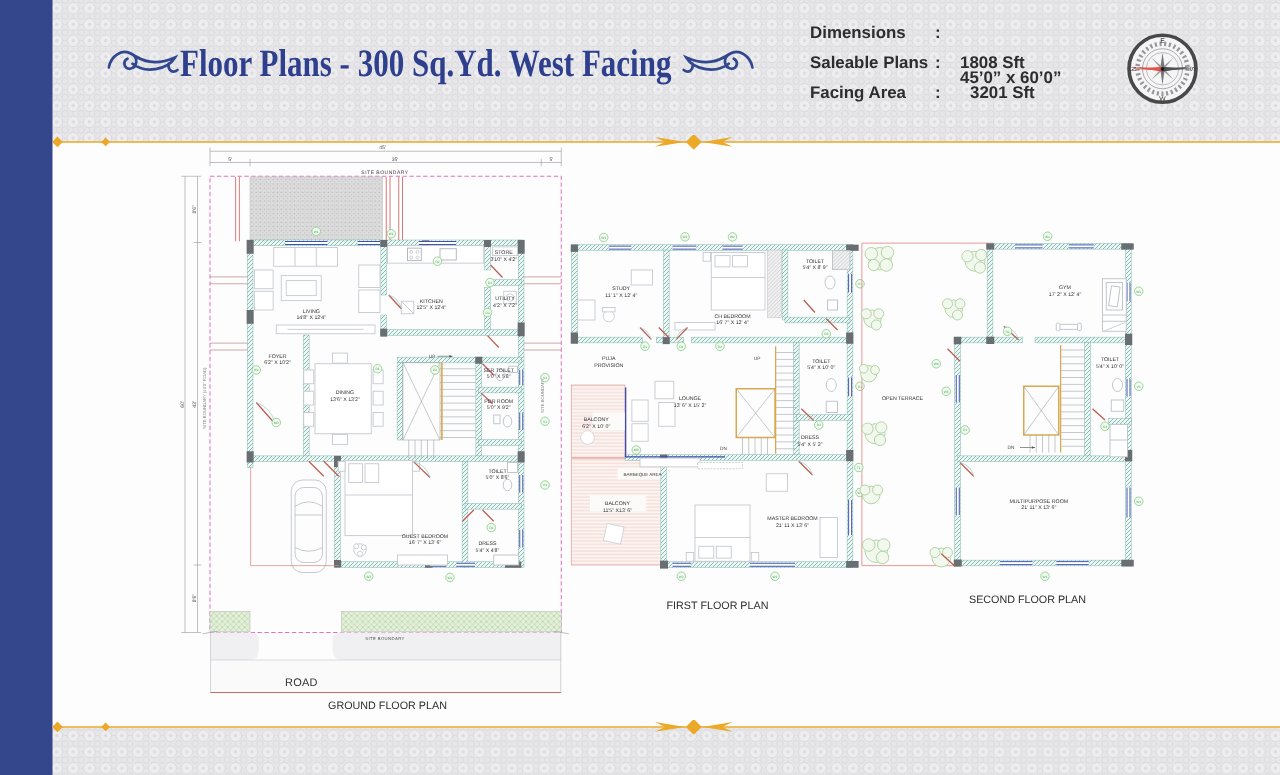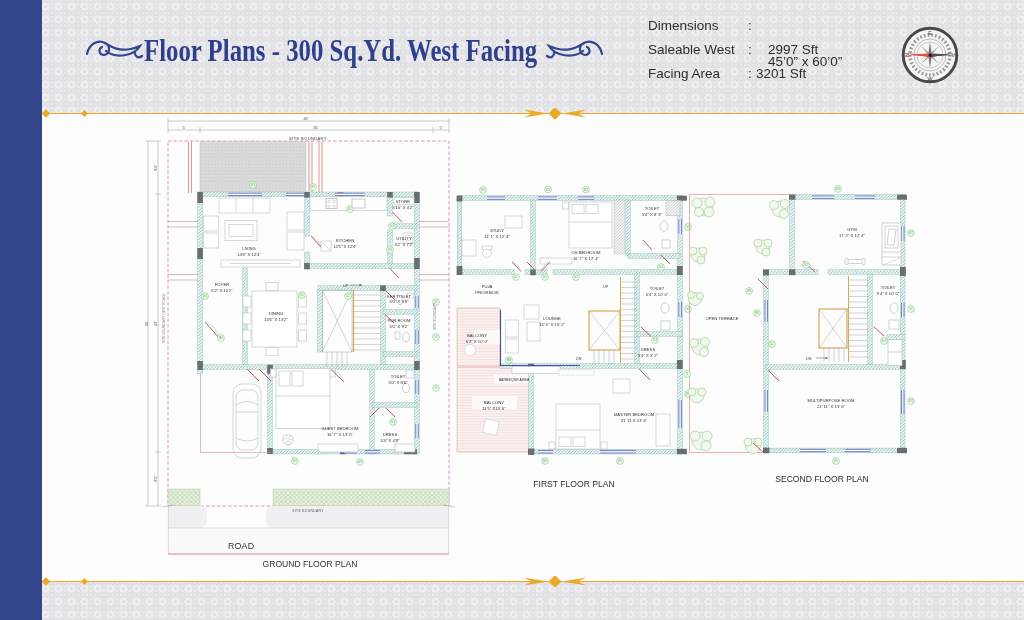--- a/index.html
+++ b/index.html
@@ -88,27 +88,27 @@
 </svg>
 
 <div class="abs" style="left:144px;top:33px;white-space:nowrap;font-family:'Liberation Serif',serif;font-weight:bold;font-size:31px;color:#2e3f8d;transform:scaleX(0.80);transform-origin:0 0;">Floor Plans - 300 Sq.Yd. West Facing</div>
 
 <svg class="abs" style="left:545px;top:36px" width="58" height="30" viewBox="0 0 58 30">
   <g transform="translate(58,0) scale(-1,1)">
   <path d="M1 18 C3 8,12 3,19 7 C25 10,24 18,18 19 C13 19,12 13,16 11 M19 7 C28 13,38 17,54 10 C48 20,30 23,20 15 M49 15 c-1 5,3 8,7 5" fill="none" stroke="#33478f" stroke-width="2.2" stroke-linecap="round"></path>
   </g>
 </svg>
 
-<div class="abs" style="left:648px;top:18px;width:260px;font-size:13.5px;color:#2d2d2d;font-weight:normal;">
+<div class="abs" style="left:648px;top:18px;width:260px;font-size:13.5px;color:#2d2d2d;font-weight:bold;">
 
   <div style="position:relative;height:24px;"><span>Dimensions</span><span style="position:absolute;left:100px;">:</span><span style="position:absolute;left:120px;margin-top:36px;">45’0” x 60’0”</span></div>
 
-  <div style="position:relative;height:24px;"><span>Saleable West</span><span style="position:absolute;left:100px;">:</span><span style="position:absolute;left:120px;">2997 Sft</span></div>
-
-  <div style="position:relative;height:24px;"><span>Facing Area</span><span style="position:absolute;left:100px;">:</span><span style="position:absolute;left:108px;">3201 Sft</span></div>
+  <div style="position:relative;height:24px;"><span>Saleable Plans</span><span style="position:absolute;left:100px;">:</span><span style="position:absolute;left:120px;">1808 Sft</span></div>
+
+  <div style="position:relative;height:24px;"><span>Facing Area</span><span style="position:absolute;left:100px;">:</span><span style="position:absolute;left:128px;">3201 Sft</span></div>
 </div>
 
 <svg class="abs" style="left:901px;top:26px" width="58" height="58" viewBox="0 0 58 58">
   <circle cx="29" cy="29" r="26.8" fill="#f5f5f6" stroke="#48484b" stroke-width="2.9"></circle>
   <circle cx="29" cy="29" r="20" fill="none" stroke="#98989c" stroke-width="3.6" stroke-dasharray="1.7 2.1"></circle>
   <circle cx="29" cy="29" r="16" fill="none" stroke="#ababaf" stroke-width="0.8"></circle>
   <circle cx="29" cy="29" r="13" fill="none" stroke="#bcbcc0" stroke-width="0.8"></circle>
   <g font-size="5.4" fill="#3a3a3c" font-family="Liberation Sans" text-anchor="middle">
     <text x="29" y="8.6">E</text>
     <text x="29" y="54.6">W</text>

